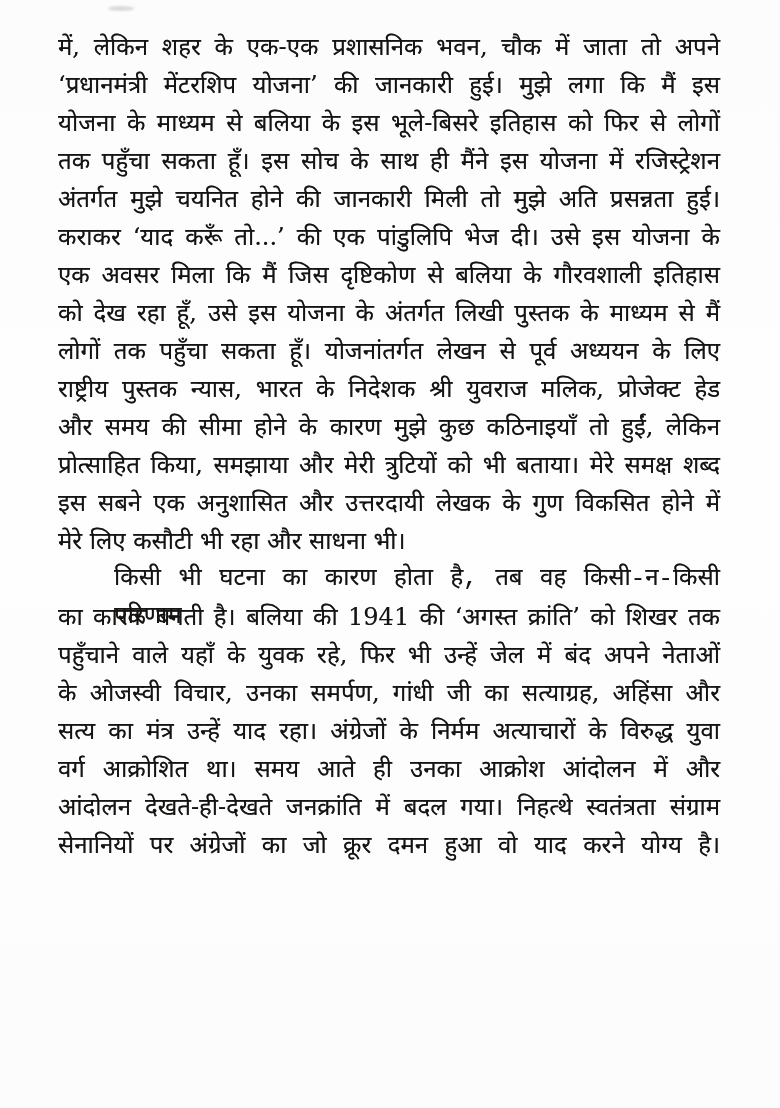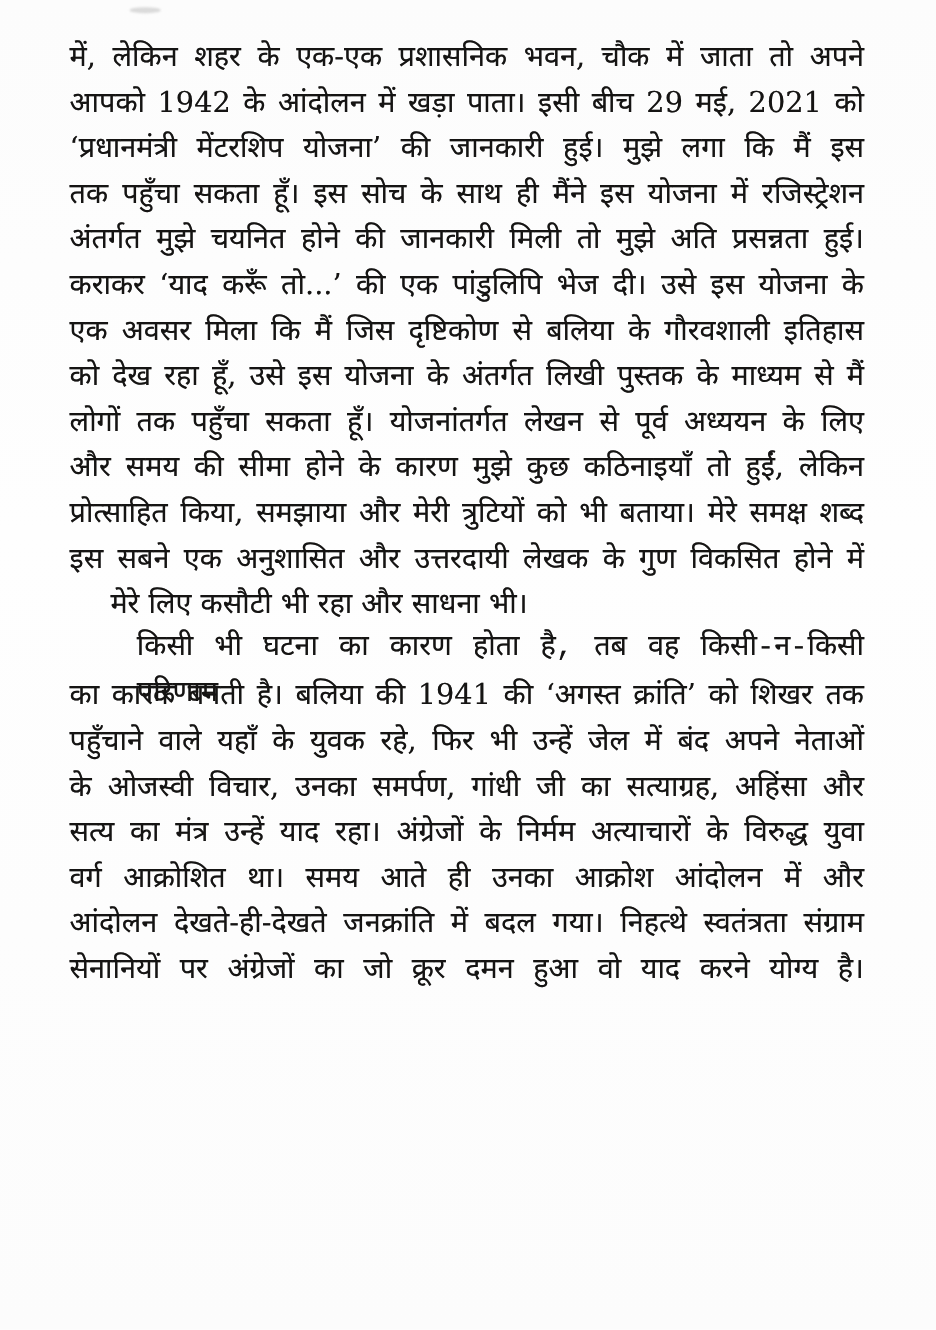--- a/index.html
+++ b/index.html
@@ -49,39 +49,39 @@
     height: 38px;
     overflow: visible;
   }
   .line.indent {
     padding-left: 56px;
     font-family: Liberation Mono, monospace;
   }
   .line.para-end {
     text-align: left;
     text-align-last: left;
-    margin-left: 34px;
   }
 </style>
 </head>
 <body>
 
 <div class="page">
   <div class="scan-speck"></div>
   <div class="text-block">
       <div class="paragraph">
         <div class="line">में, लेकिन शहर के एक-एक प्रशासनिक भवन, चौक में जाता तो अपने</div>
-        <div class="line">आपको 1942 के आंदोलन में खड़ा पाता। इसी बीच 29 मई, 2021 को</div>
         <div class="line">‘प्रधानमंत्री मेंटरशिप योजना’ की जानकारी हुई। मुझे लगा कि मैं इस</div>
+        <div class="line">योजना के माध्यम से बलिया के इस भूले-बिसरे इतिहास को फिर से लोगों</div>
         <div class="line">तक पहुँचा सकता हूँ। इस सोच के साथ ही मैंने इस योजना में रजिस्ट्रेशन</div>
         <div class="line">अंतर्गत मुझे चयनित होने की जानकारी मिली तो मुझे अति प्रसन्नता हुई।</div>
         <div class="line">कराकर ‘याद करूँ तो...’ की एक पांडुलिपि भेज दी। उसे इस योजना के</div>
         <div class="line">एक अवसर मिला कि मैं जिस दृष्टिकोण से बलिया के गौरवशाली इतिहास</div>
         <div class="line">को देख रहा हूँ, उसे इस योजना के अंतर्गत लिखी पुस्तक के माध्यम से मैं</div>
         <div class="line">लोगों तक पहुँचा सकता हूँ। योजनांतर्गत लेखन से पूर्व अध्ययन के लिए</div>
+        <div class="line">राष्ट्रीय पुस्तक न्यास, भारत के निदेशक श्री युवराज मलिक, प्रोजेक्ट हेड</div>
         <div class="line">और समय की सीमा होने के कारण मुझे कुछ कठिनाइयाँ तो हुईं, लेकिन</div>
         <div class="line">प्रोत्साहित किया, समझाया और मेरी त्रुटियों को भी बताया। मेरे समक्ष शब्द</div>
         <div class="line">इस सबने एक अनुशासित और उत्तरदायी लेखक के गुण विकसित होने में</div>
         <div class="line para-end">मेरे लिए कसौटी भी रहा और साधना भी।</div>
       </div>
       <div class="paragraph">
         <div class="line indent">किसी भी घटना का कारण होता है, तब वह किसी-न-किसी परिणाम</div>
         <div class="line">का कारक बनती है। बलिया की 1941 की ‘अगस्त क्रांति’ को शिखर तक</div>
         <div class="line">पहुँचाने वाले यहाँ के युवक रहे, फिर भी उन्हें जेल में बंद अपने नेताओं</div>
         <div class="line">के ओजस्वी विचार, उनका समर्पण, गांधी जी का सत्याग्रह, अहिंसा और</div>

